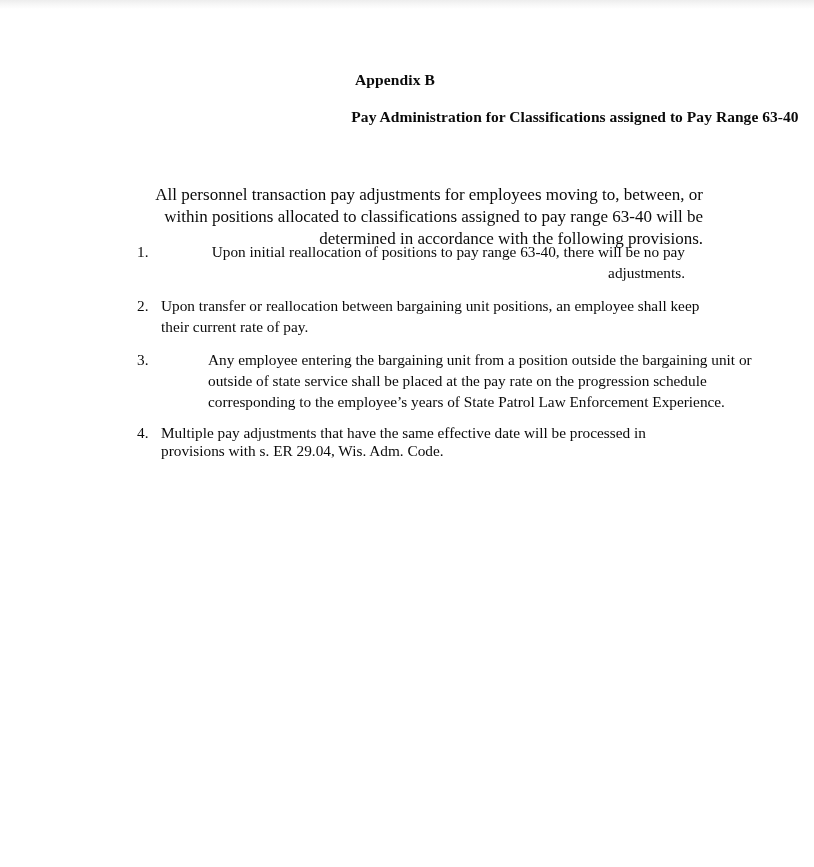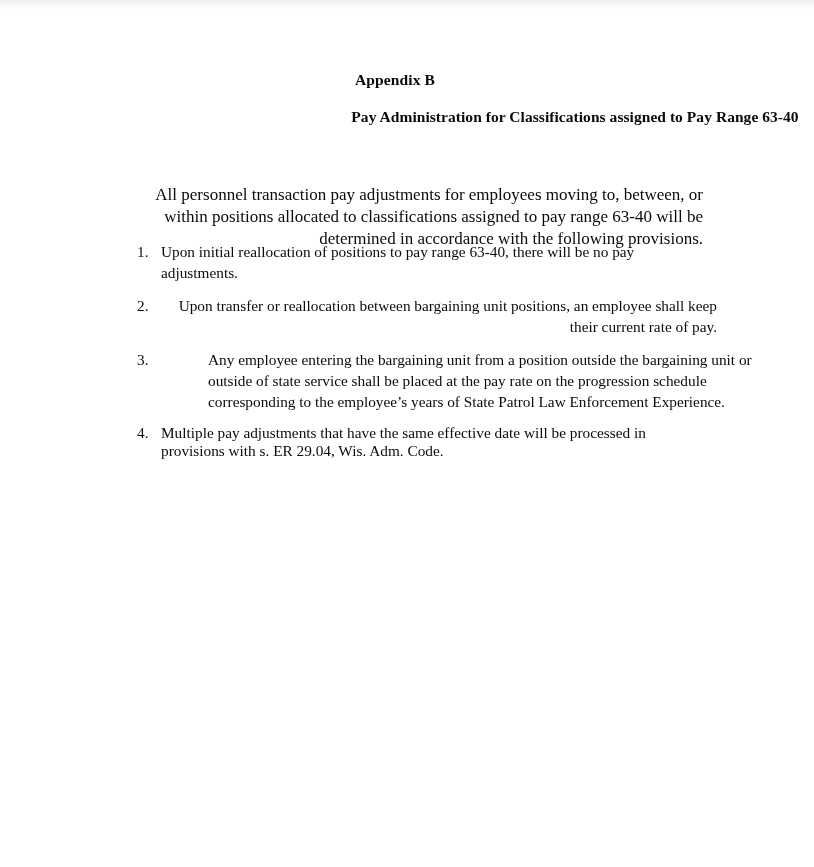--- a/index.html
+++ b/index.html
@@ -115,22 +115,22 @@
   }
   .li-loose .num { line-height: 21.0px; }
 
   
   .li-tight {
     line-height: 18.4px;
     margin-bottom: 0;
   }
   .li-tight .num { line-height: 18.4px; }
 
-  .w-1 { width: 524px; }
-  .w-2 { width: 556px; text-align: right; }
+  .w-1 { width: 524px; text-align: right; }
+  .w-2 { width: 556px; }
   .w-3 { width: 558px; margin-left: 47px; }
   .w-4 { width: 524px; }
 </style>
 </head>
 <body>
 
 <div class="page">
 
   <div class="top-shade"></div>
 

